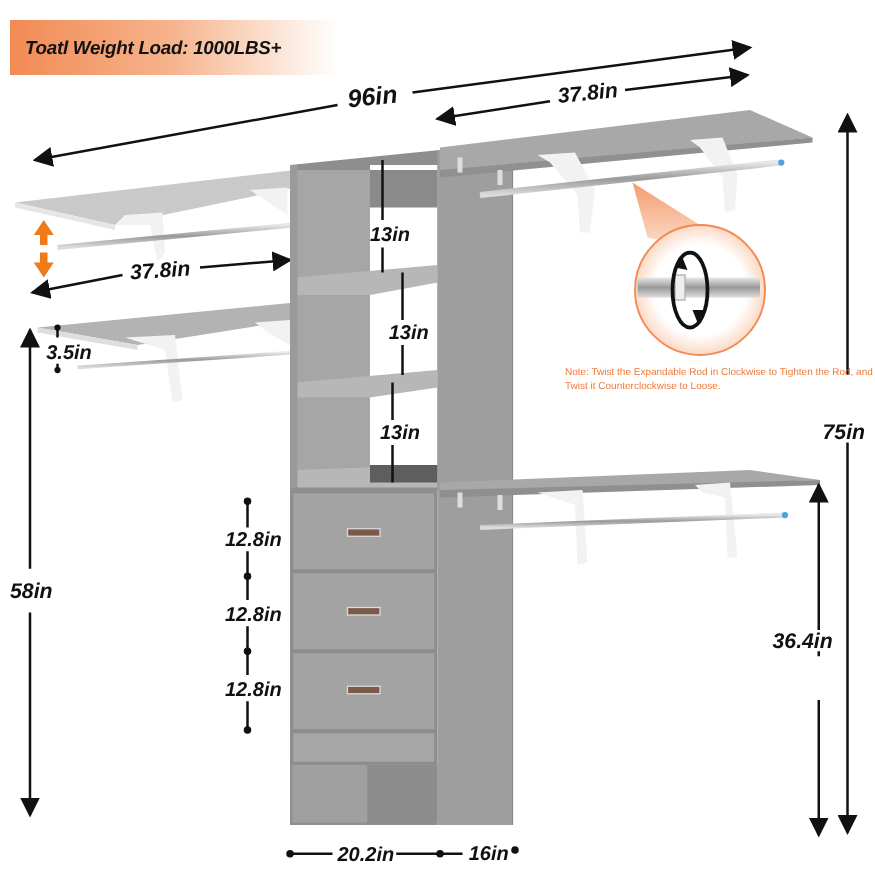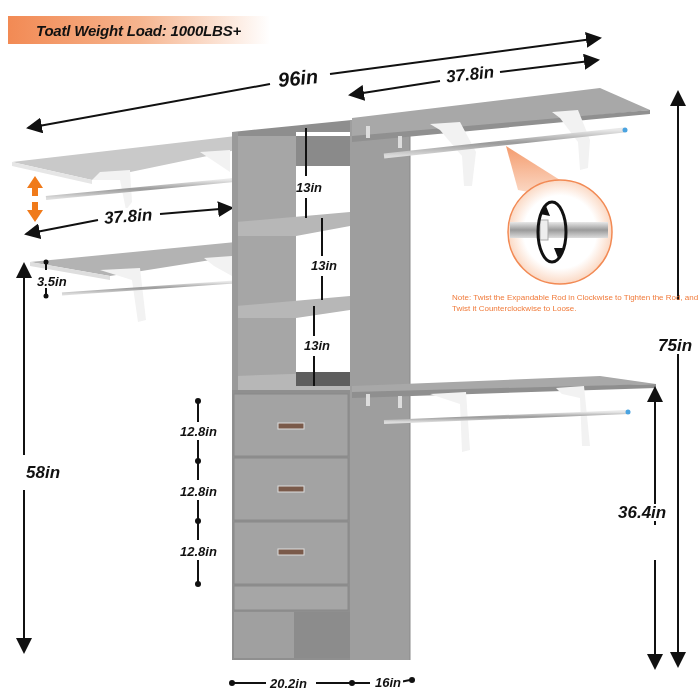--- a/index.html
+++ b/index.html
@@ -1,28 +1,28 @@
 <!DOCTYPE html>
 <html><head>
 <meta charset="utf-8">
 <style>
   * { box-sizing: border-box; margin: 0; padding: 0; }
   html, body { width: 700px; height: 700px; background: #ffffff; overflow: hidden; }
   body { position: relative; font-family: "Liberation Sans", sans-serif; }
   .abs { position: absolute; }
   .badge {
-    left: 8px; top: 16px; width: 262px; height: 28px;
+    left: 8px; top: 16px; width: 262px; height: 44px;
     background: linear-gradient(90deg, #f28a54 0%, #f6b48e 50%, #ffffff 100%);
-    display: flex; align-items: center; padding-left: 28px;
+    display: flex; align-items: center; padding-left: 12px;
   }
   .badge span { font-weight: bold; font-style: italic; font-size: 15px; color: #111; letter-spacing: -0.2px; }
   .dim { font-weight: bold; font-style: italic; color: #111; background: #fff; padding: 0 2px; line-height: 1; white-space: nowrap; }
   .dim.big { font-size: 20px; }
   .dim.med { font-size: 17px; }
-  .dim.sm { font-size: 13px; }
+  .dim.sm { font-size: 16px; }
   .note { color: #f07a3a; font-size: 8px; line-height: 11px; width: 250px; }
   svg { position: absolute; left: 0; top: 0; }
 </style>
 </head>
 <body>
 
 <div class="abs badge">
   <span>Toatl Weight Load: 1000LBS+</span>
 </div>
 
@@ -199,21 +199,21 @@
   <g>
     <line x1="655" y1="525" x2="655" y2="388" stroke="#111" stroke-width="2" marker-end="url(#arr)"></line>
     <line x1="655" y1="560" x2="655" y2="668" stroke="#111" stroke-width="2" marker-end="url(#arr)"></line>
   </g>
 </svg>
 
 <div class="abs dim big" style="left:276px; top:68px; transform:rotate(-6deg);">96in</div>
 <div class="abs dim med" style="left:444px; top:66px; transform:rotate(-6deg);">37.8in</div>
 <div class="abs dim med" style="left:102px; top:208px; transform:rotate(-4deg);">37.8in</div>
 <div class="abs dim sm" style="left:35px; top:275px;font-style:italic;">3.5in</div>
-<div class="abs dim med" style="left:24px; top:464px;">58in</div>
+<div class="abs dim med" style="left:6px; top:464px;">58in</div>
 <div class="abs dim med" style="left:656px; top:337px;">75in</div>
 <div class="abs dim med" style="left:616px; top:504px;">36.4in</div>
 
 <div class="abs dim sm" style="left:294px; top:181px; background:transparent;">13in</div>
 <div class="abs dim sm" style="left:309px; top:259px; background:transparent;">13in</div>
 <div class="abs dim sm" style="left:302px; top:339px; background:transparent;">13in</div>
 
 <div class="abs dim sm" style="left:178px; top:425px;">12.8in</div>
 <div class="abs dim sm" style="left:178px; top:485px;">12.8in</div>
 <div class="abs dim sm" style="left:178px; top:545px;">12.8in</div>

